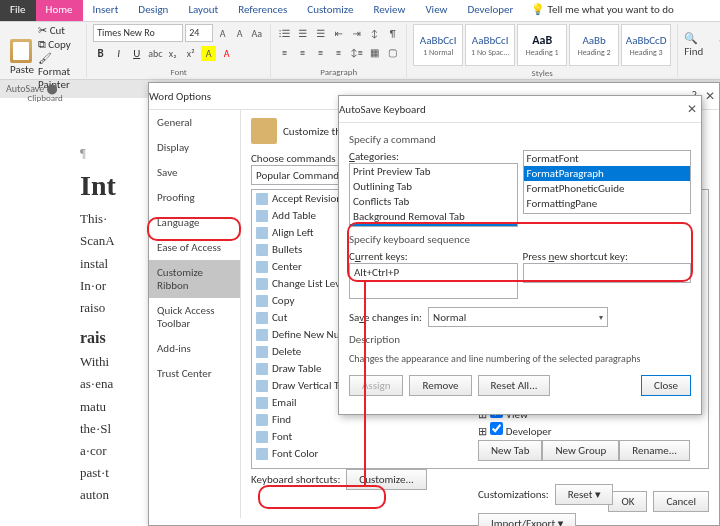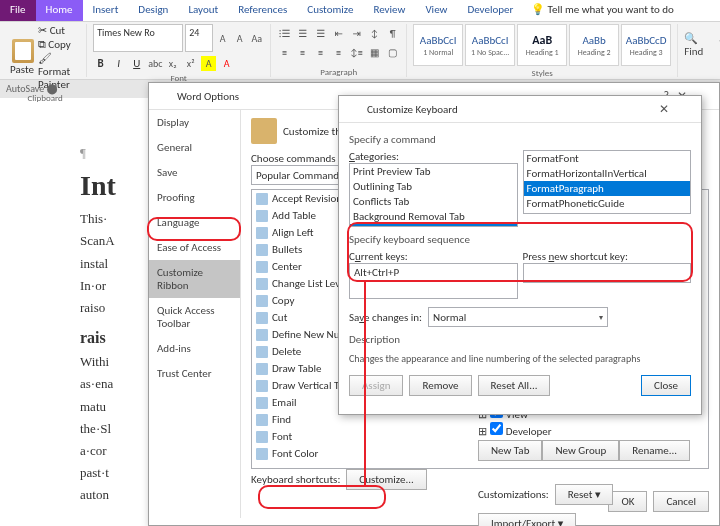--- a/index.html
+++ b/index.html
@@ -1,51 +1,51 @@
 <!DOCTYPE html>
 <html><head>
 <meta charset="utf-8">
 <style>
 *{box-sizing:border-box;margin:0;padding:0;font-family:"Segoe UI",Calibri,Arial,sans-serif;font-size:11px;color:#333}
 body{background:#fff;width:720px;height:526px;overflow:hidden;position:relative}
 .ribbon-tabs{display:flex;background:#fff;height:22px;border-bottom:1px solid #d4d4d4}
 .ribbon-tab{padding:3px 10px;color:#2b579a;cursor:pointer}
-.ribbon-tab.active{background:#8b5cf6;color:#fff}
-.ribbon-tab.file{background:#701a75;color:#fff}
+.ribbon-tab.active{background:#ec4899;color:#fff}
+.ribbon-tab.file{background:#404040;color:#fff}
 .tell-me{flex:1;padding:3px 8px;color:#888}
 .ribbon{display:flex;background:#f3f3f3;height:58px;border-bottom:1px solid #d4d4d4;padding:2px 4px}
 .rgroup{display:flex;flex-direction:column;align-items:center;border-right:1px solid #e1e1e1;padding:0 6px;height:100%}
 .rgroup-body{display:flex;gap:4px;flex:1;align-items:center}
 .rgroup-label{font-size:9px;color:#666;padding-top:1px}
-.paste-btn{display:flex;flex-direction:column;align-items:flex-end;width:34px}
+.paste-btn{display:flex;flex-direction:column;align-items:flex-start;width:34px}
 .paste-ico{width:22px;height:24px;background:linear-gradient(#d9b36c,#c6974a);border-radius:2px;position:relative}
 .paste-ico::after{content:"";position:absolute;left:3px;top:3px;width:16px;height:18px;background:#fff;border-radius:1px}
 .mini-col{display:flex;flex-direction:column;gap:1px;font-size:10px;color:#444}
 .mini-col span{cursor:pointer}
 .font-row{display:flex;gap:2px;align-items:center}
-.font-sel{border:1px solid #c4c4c4;background:#fff;padding:1px 3px;font-size:10px;height:28px}
+.font-sel{border:1px solid #c4c4c4;background:#fff;padding:1px 3px;font-size:10px;height:18px}
 .font-name{width:90px}
 .font-size{width:28px}
 .icon-row{display:flex;gap:3px;margin-top:2px}
 .iconb{width:15px;height:15px;border:1px solid transparent;font-size:10px;text-align:center;line-height:13px;color:#555}
 .styles{display:flex;gap:2px}
 .style-box{border:1px solid #d4d4d4;background:#fff;padding:2px 4px;width:50px;height:42px;display:flex;flex-direction:column;align-items:center;justify-content:center}
 .style-prev{font-size:11px;color:#2b579a}
 .style-prev.big{font-size:12px;font-weight:bold;color:#0f172a}
 .style-lab{font-size:8px;color:#666;white-space:nowrap}
 .edit-col{display:flex;gap:16px;font-size:10px}
 .edit-col span{color:#444}
 .autosave{background:#e6e6e6;height:18px;padding:2px 6px;font-size:10px;color:#666}
 .doc{position:absolute;left:20px;top:100px;width:700px;padding:40px 60px}
 .doc h1{font-family:"Times New Roman",serif;font-size:28px;font-weight:bold;margin:8px 0}
 .doc h2{font-family:"Times New Roman",serif;font-size:16px;font-weight:bold;margin:12px 0 6px}
 .doc p{font-family:"Times New Roman",serif;font-size:13px;line-height:1.4;margin:4px 0}
 .pilcrow{font-family:"Times New Roman",serif;color:#999}
 .dialog{position:absolute;background:#fff;border:1px solid #9e9e9e;box-shadow:2px 2px 8px rgba(0,0,0,.3)}
-.dlg-title{background:#fff;padding:6px 28px;font-size:12px;display:flex;justify-content:space-between;align-items:center;border-bottom:1px solid #e1e1e1}
+.dlg-title{background:#fff;padding:6px 0;font-size:12px;display:flex;justify-content:space-between;align-items:center;border-bottom:1px solid #e1e1e1}
 .dlg-x{font-size:12px;color:#555;cursor:pointer;padding:0 4px}
 .wopt{left:148px;top:82px;width:572px;height:444px}
 .wopt-body{display:flex;height:408px}
 .wopt-nav{width:92px;background:#fff;border-right:1px solid #e1e1e1;display:flex;flex-direction:column}
 .wopt-nav-item{padding:6px 8px;font-size:11px;color:#444;cursor:pointer}
 .wopt-nav-item.sel{background:#c5c5c5}
 .wopt-main{flex:1;padding:8px 10px;position:relative}
 .wopt-hdr{display:flex;gap:6px;align-items:center;margin-bottom:8px}
 .wopt-hdr-ico{width:26px;height:26px;background:#d9b36c;border-radius:2px}
 .combo{border:1px solid #abadb3;background:#fff;padding:2px 4px;font-size:11px;width:150px;height:20px;display:flex;justify-content:space-between;align-items:center}
@@ -216,22 +216,22 @@
   <p>d·with·</p>
 </div>
 
 <div class="dialog wopt">
   <div class="dlg-title">
     <span>Word Options</span>
     <span><span class="dlg-x">?</span><span class="dlg-x">✕</span></span>
   </div>
   <div class="wopt-body">
     <div class="wopt-nav">
+      <div class="wopt-nav-item">General</div>
       <div class="wopt-nav-item">Display</div>
-      <div class="wopt-nav-item">General</div>
       <div class="wopt-nav-item">Save</div>
       <div class="wopt-nav-item">Proofing</div>
       <div class="wopt-nav-item">Language</div>
       <div class="wopt-nav-item">Ease of Access</div>
       <div class="wopt-nav-item sel">Customize Ribbon</div>
       <div class="wopt-nav-item">Quick Access Toolbar</div>
       <div class="wopt-nav-item">Add-ins</div>
       <div class="wopt-nav-item">Trust Center</div>
     </div>
     <div class="wopt-main">
@@ -286,40 +286,39 @@
       <span>Customizations:</span>
   <button class="btn"><span>Reset</span> ▾</button>
     </div>
   <div class="right-cust-row">
       <button class="btn"><span>Import/Export</span> ▾</button>
     </div>
 </div>
 
 <div class="dialog ck">
   <div class="dlg-title">
-    <span>Customize Keyboard</span>
+    <span>AutoSave Keyboard</span>
     <span class="dlg-x">✕</span>
   </div>
   <div class="ck-body">
     <div class="fs-lab">Specify a command</div>
     <div class="ck-row">
       <div class="ck-col">
         <span><u>C</u>ategories:</span>
         <div class="listbox" id="catlist">
             <div>Print Preview Tab</div>
             <div>Outlining Tab</div>
             <div>Conflicts Tab</div>
             <div>Background Removal Tab</div>
             <div class="sel">Home Tab</div>
           </div>
       </div>
       <div class="ck-col">
         <div class="listbox" id="cmdlist2">
             <div>FormatFont</div>
-            <div>FormatHorizontalInVertical</div>
             <div class="sel">FormatParagraph</div>
             <div>FormatPhoneticGuide</div>
             <div>FormattingPane</div>
           </div>
       </div>
     </div>
     <div class="fs-lab">Specify keyboard sequence</div>
     <div class="ck-row">
       <div class="ck-col">
         <span>C<u>u</u>rrent keys:</span>

